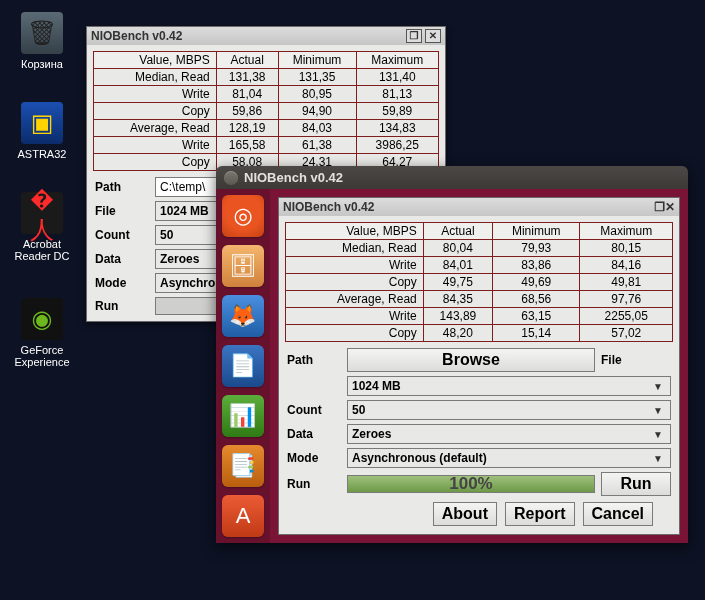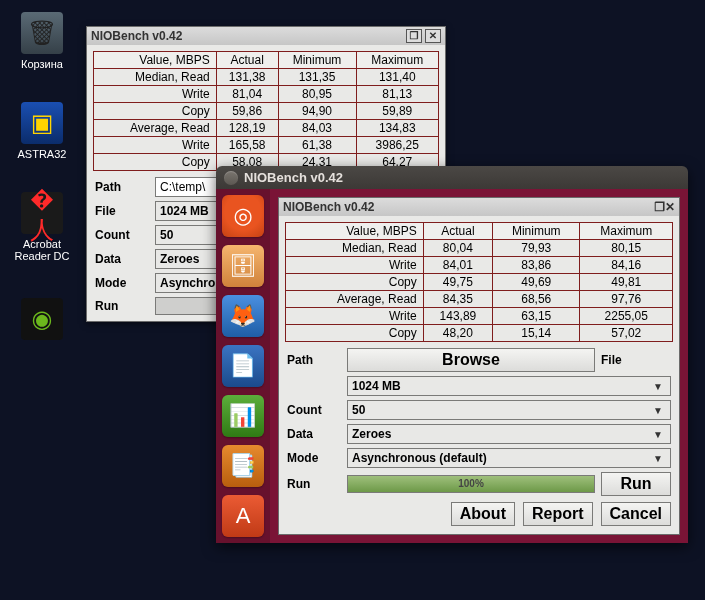--- a/index.html
+++ b/index.html
@@ -44,43 +44,44 @@
   table.bench th, table.bench td { border:1px solid #7f1d1d; padding:1px 4px; text-align:center; }
   table.bench th { background:#efefed; font-weight:normal; }
   table.bench td:first-child, table.bench th:first-child { text-align:right; padding-right:6px; }
 
   
   .form { margin:6px 8px; display:grid; grid-template-columns:54px 1fr 70px; gap:4px 6px; align-items:center; font-size:12px; font-weight:bold; }
   .form input[type=text], .form .combo { font-size:12px; padding:1px 4px; border:1px solid #7a7a78; background:#fff; height:20px; }
   .form .combo { display:flex; align-items:center; justify-content:space-between; background:#e8e8e6;}
   .form .combo .arrow { width:16px; text-align:center; font-size:10px; color:#333; }
   .form button, .btn { font-size:16px; font-weight:bold; padding:2px 8px; border:1px solid #7a7a78; background:linear-gradient(#f4f4f2,#dcdcda); cursor:pointer; }
-  .progress { height:18px; border:1px solid #7a7a78; background:#cfcfcd; position:relative; text-align:center; font-size:10px; line-height:16px; color:#444; }
+  .progress { height:18px; border:1px solid #7a7a78; background:#cfcfcd; position:relative; text-align:center; font-size:17px; line-height:16px; color:#444; }
   .progress .fill { position:absolute; inset:0; background:linear-gradient(#9fc07c,#6d9948); }
   .progress span { position:relative; }
 
-  .bottom-buttons { display:flex; gap:8px; justify-content:flex-end; margin:4px 8px 8px; }
+  .bottom-buttons { display:flex; gap:8px; justify-content:flex-end; margin:4px 26px 8px; }
 </style>
 </head>
 <body>
 
 <div class="desktop-icon" style="left:4px; top:12px;">
   <div class="icon-box trash">🗑</div>
   <div>Корзина</div>
 </div>
 <div class="desktop-icon" style="left:4px; top:102px;">
   <div class="icon-box astra">▣</div>
   <div>ASTRA32</div>
 </div>
 <div class="desktop-icon" style="left:4px; top:192px;">
   <div class="icon-box acrobat">�人</div>
   <div>Acrobat Reader DC</div>
 </div>
 <div class="desktop-icon" style="left:4px; top:298px;">
   <div class="icon-box geforce">◉</div>
+  <div>GeForce Experience</div>
 </div>
 
 <div class="win" style="left:86px; top:26px; width:360px;">
   <div class="titlebar">
     <span>NIOBench v0.42</span>
     <div class="tb-spacer"></div>
     <div class="tb-btn">❐</div>
     <div class="tb-btn">✕</div>
   </div>
   <table class="bench">

